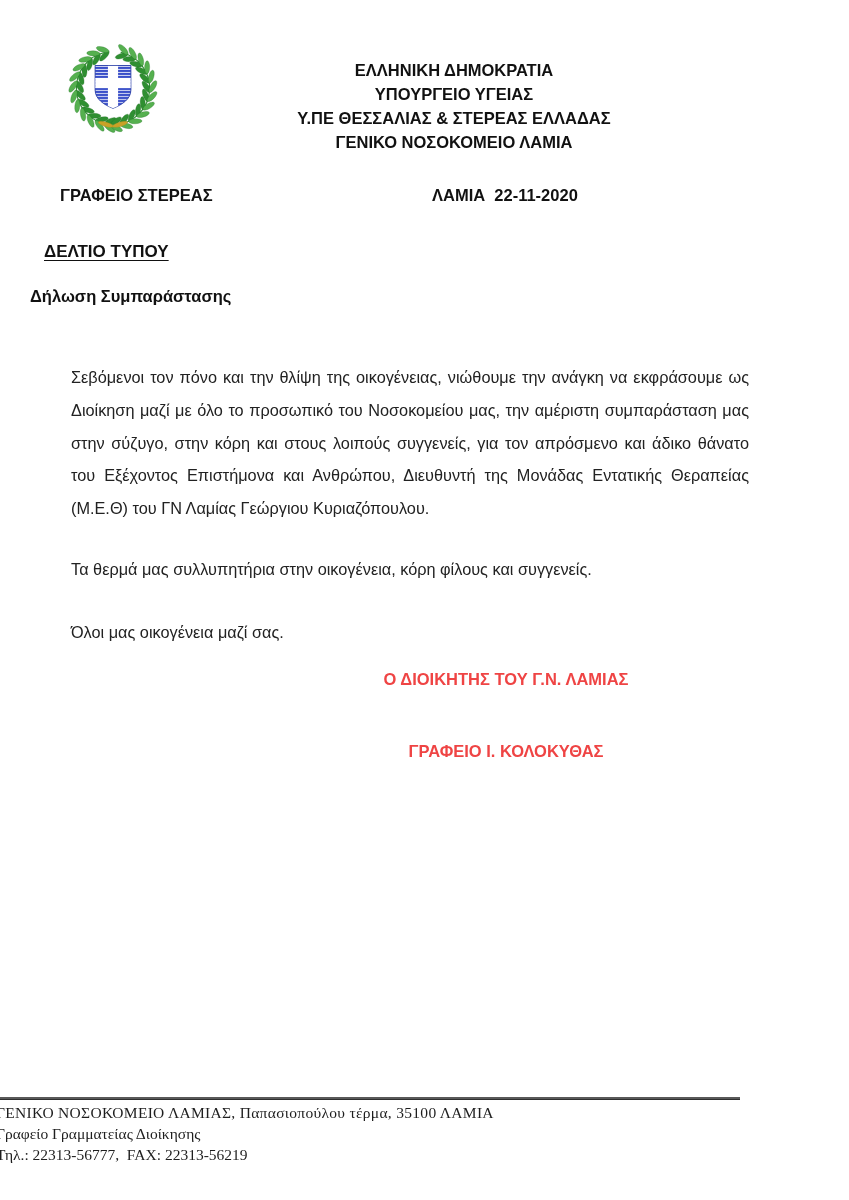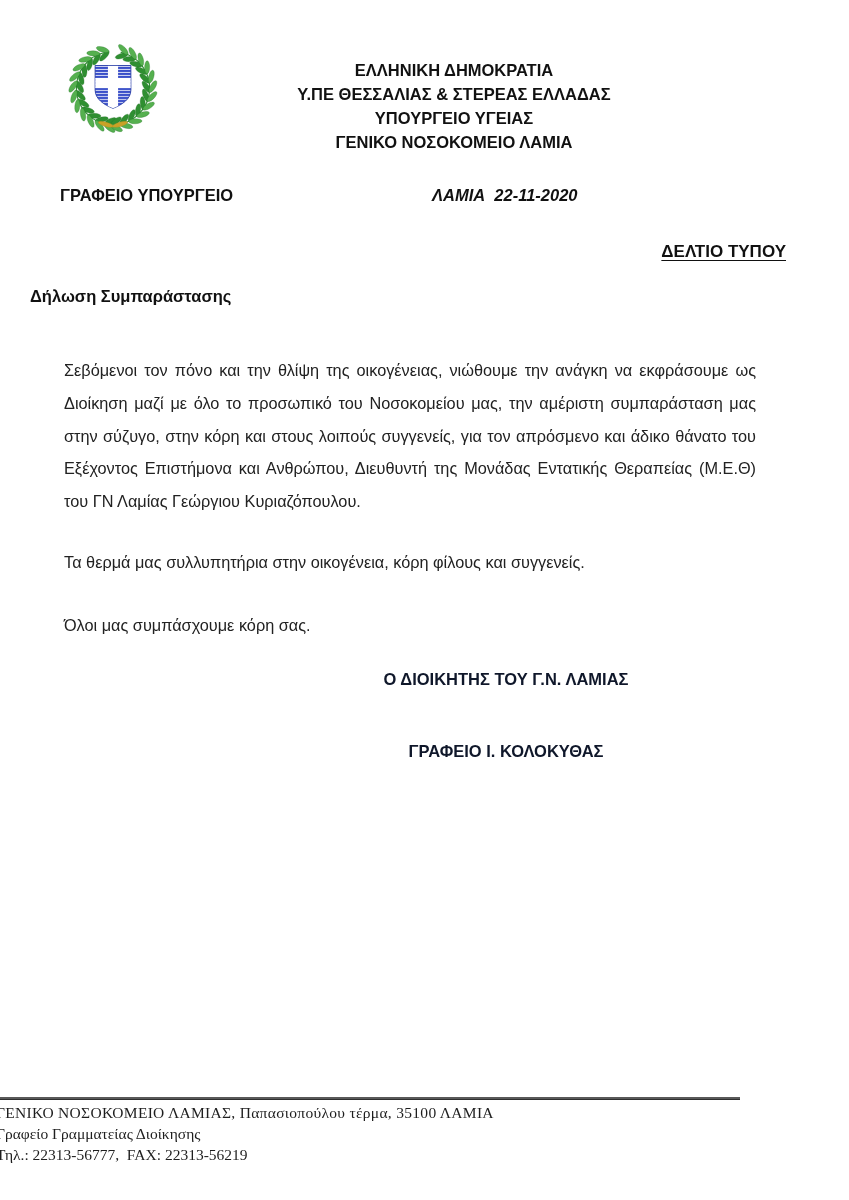--- a/index.html
+++ b/index.html
@@ -38,28 +38,28 @@
   
   .office-row {
     position: absolute;
     left: 60px;
     top: 186px;
     width: 730px;
     font-weight: bold;
     font-size: 16.5px;
     color: #111111;
   }
-  .office-row .date { position: absolute; left: 372px; top: 0; font-style: italic; }
+  .office-row .date { position: absolute; left: 372px; top: 0; }
 
   .title-wrap {
     position: absolute;
-    left: 16px;
+    left: 44px;
     top: 242px;
     width: 770px;
-    text-align: right;
+    text-align: left;
   }
   .title-wrap .title {
     font-weight: bold;
     font-size: 17px;
     text-decoration: underline;
     text-underline-offset: 3px;
     color: #111111;
   }
   .subtitle-wrap {
     position: absolute;
@@ -75,36 +75,36 @@
   
   .body-text {
     position: absolute;
     left: 60px;
     top: 350px;
     width: 700px;
     font-size: 16.3px;
     line-height: 32.8px;
     color: #222222;
   }
-  .body-text p { margin: 4px; }
+  .body-text p { margin: 11px; }
   .body-text p.justified { text-align: justify; }
   .body-text p.p2 { margin-top: 28px; }
   .body-text p.p3 { margin-top: 30px; }
 
   
   .signature {
     position: absolute;
     left: 180px;
     top: 668px;
     width: 652px;
     text-align: center;
     font-weight: bold;
     font-size: 16.5px;
     line-height: 22px;
-    color: #0f172a;
+    color: #ef4444;
   }
   .signature .sig-name { margin-top: 50px; }
 
   
   .footer-rule {
     position: absolute;
     left: 0;
     top: 1097px;
     width: 740px;
     height: 2px;
@@ -200,40 +200,40 @@
       <path d="M31,24 H69 V50 C69,59.5 60,65.5 50,69.5 C40,65.5 31,59.5 31,50 Z" fill="url(#bstripe)" stroke="#2b3fa8" stroke-width="1"></path>
       <g clip-path="url(#shieldClip)">
         <rect x="44.6" y="24" width="10.8" height="46" fill="#ffffff"></rect>
         <rect x="31" y="37.2" width="38" height="10.8" fill="#ffffff"></rect>
       </g>
     </g>
   </svg>
 
   <div class="gov-header">
     <div>ΕΛΛΗΝΙΚΗ ΔΗΜΟΚΡΑΤΙΑ</div>
+    <div>ΥΠΟΥΡΓΕΙΟ ΥΓΕΙΑΣ</div>
     <div>Υ.ΠΕ ΘΕΣΣΑΛΙΑΣ &amp; ΣΤΕΡΕΑΣ ΕΛΛΑΔΑΣ</div>
-    <div>ΥΠΟΥΡΓΕΙΟ ΥΓΕΙΑΣ</div>
     <div>ΓΕΝΙΚΟ ΝΟΣΟΚΟΜΕΙΟ ΛΑΜΙΑ</div>
   </div>
 
   <div class="office-row">
-    <span>ΓΡΑΦΕΙΟ ΥΠΟΥΡΓΕΙΟ</span>
+    <span>ΓΡΑΦΕΙΟ ΣΤΕΡΕΑΣ</span>
     <span class="date">ΛΑΜΙΑ&nbsp; 22-11-2020</span>
   </div>
 
   <div class="title-wrap">
     <span class="title">ΔΕΛΤΙΟ ΤΥΠΟΥ</span>
   </div>
 
   <div class="subtitle-wrap">Δήλωση Συμπαράστασης</div>
 
   <div class="body-text">
     <p class="justified">Σεβόμενοι τον πόνο και την θλίψη της οικογένειας, νιώθουμε την ανάγκη να εκφράσουμε ως Διοίκηση μαζί με όλο το προσωπικό του Νοσοκομείου μας, την αμέριστη συμπαράσταση μας στην σύζυγο, στην κόρη και στους λοιπούς συγγενείς, για τον απρόσμενο και άδικο θάνατο του Εξέχοντος Επιστήμονα και Ανθρώπου, Διευθυντή της Μονάδας Εντατικής Θεραπείας (Μ.Ε.Θ) του ΓΝ Λαμίας Γεώργιου Κυριαζόπουλου.</p>
     <p class="p2">Τα θερμά μας συλλυπητήρια στην οικογένεια, κόρη φίλους και συγγενείς.</p>
-    <p class="p3">Όλοι μας συμπάσχουμε κόρη σας.</p>
+    <p class="p3">Όλοι μας οικογένεια μαζί σας.</p>
   </div>
 
   <div class="signature">
     <div>Ο ΔΙΟΙΚΗΤΗΣ ΤΟΥ Γ.Ν. ΛΑΜΙΑΣ</div>
     <div class="sig-name">ΓΡΑΦΕΙΟ Ι. ΚΟΛΟΚΥΘΑΣ</div>
   </div>
 
   <div class="footer-rule"></div>
   <div class="footer">
     <div class="f1">ΓΕΝΙΚΟ ΝΟΣΟΚΟΜΕΙΟ ΛΑΜΙΑΣ, Παπασιοπούλου τέρμα, 35100 ΛΑΜΙΑ</div>

